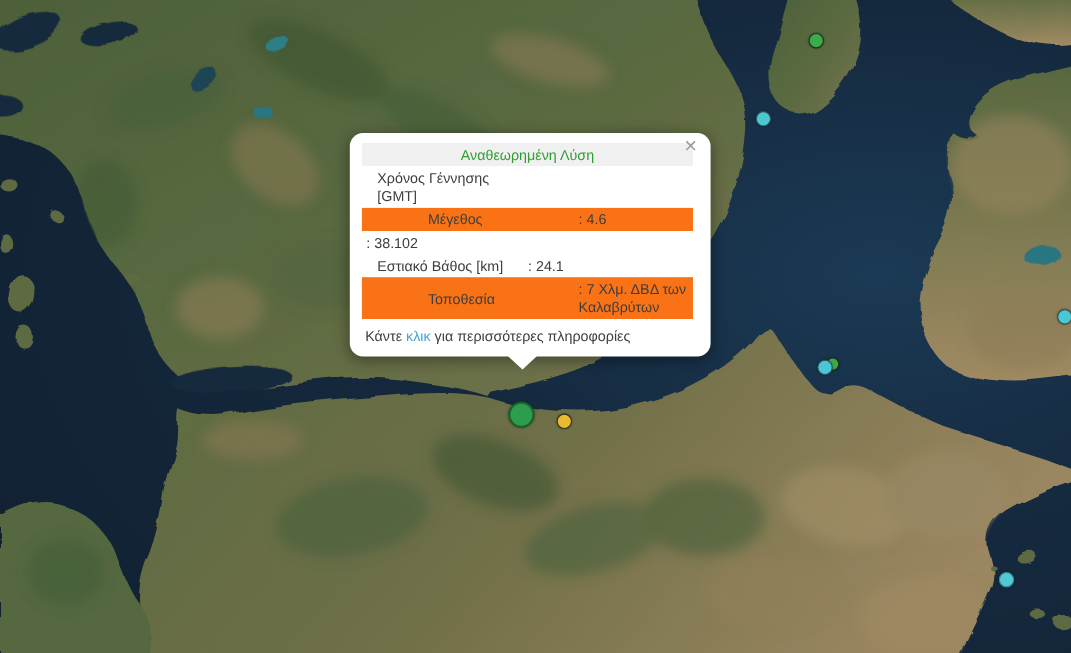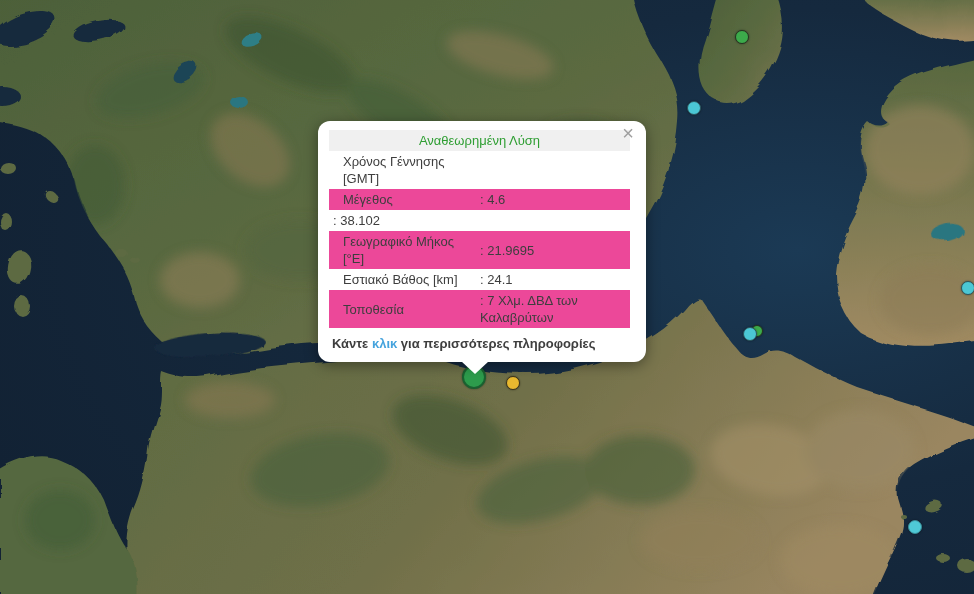--- a/index.html
+++ b/index.html
@@ -21,28 +21,28 @@
   
   #popup{
     position:absolute;left:318px;top:121px;width:328px;
     background:#fff;border-radius:12px;
     box-shadow:0 3px 14px rgba(0,0,0,.4);
     color:#3e3e3e;font-size:13px;line-height:17px;
     z-index:20;
   }
   #popup-content{padding:9px 16px 10px 11px;}
   .prow{display:flex;align-items:center;}
-  .prow.alt{background:#ec4899;}
+  .prow.alt{background:#f97316;padding-left:46px;}
   .prow .lbl{width:136px;padding:2px 4px 2px 3px;box-sizing:border-box;flex:none;margin-left:11px;}
   .prow .val{flex:1;padding:2px 2px 2px 4px;}
   .phdr{
     background:#f0f0f0;text-align:center;padding:2px 0;
     color:#2f9e33;
   }
-  #popup-footer{margin:7px 0 0 3px;font-weight:bold;}
+  #popup-footer{margin:7px 0 0 3px;}
   #popup-footer a{color:#45a3dd;text-decoration:none;cursor:pointer;}
   #popup-close{
     position:absolute;top:5px;right:10px;width:16px;height:16px;
     color:#9e9e9e;font-size:20px;line-height:15px;text-align:center;
     cursor:pointer;font-weight:400;user-select:none;
   }
   #popup-tail{
     position:absolute;left:143px;bottom:-12px;width:0;height:0;
     border-left:14px solid transparent;border-right:14px solid transparent;
     border-top:13px solid #fff;
@@ -179,24 +179,20 @@
       <div class="prow">
         <div class="lbl">Χρόνος Γέννησης [GMT]</div>
       </div>
       <div class="prow alt">
         <div class="lbl">Μέγεθος</div>
         <div class="val">: 4.6</div>
       </div>
       <div class="prow">
         <div class="val">: 38.102</div>
       </div>
-      <div class="prow alt">
-        <div class="lbl">Γεωγραφικό Μήκος [°E]</div>
-        <div class="val">: 21.9695</div>
-      </div>
       <div class="prow">
         <div class="lbl">Εστιακό Βάθος [km]</div>
         <div class="val">: 24.1</div>
       </div>
       <div class="prow alt">
         <div class="lbl">Τοποθεσία</div>
         <div class="val">: 7 Χλμ. ΔΒΔ των Καλαβρύτων</div>
       </div>
 
       <div id="popup-footer"><span>Κάντε </span><a>κλικ</a><span> για περισσότερες πληροφορίες</span></div>

